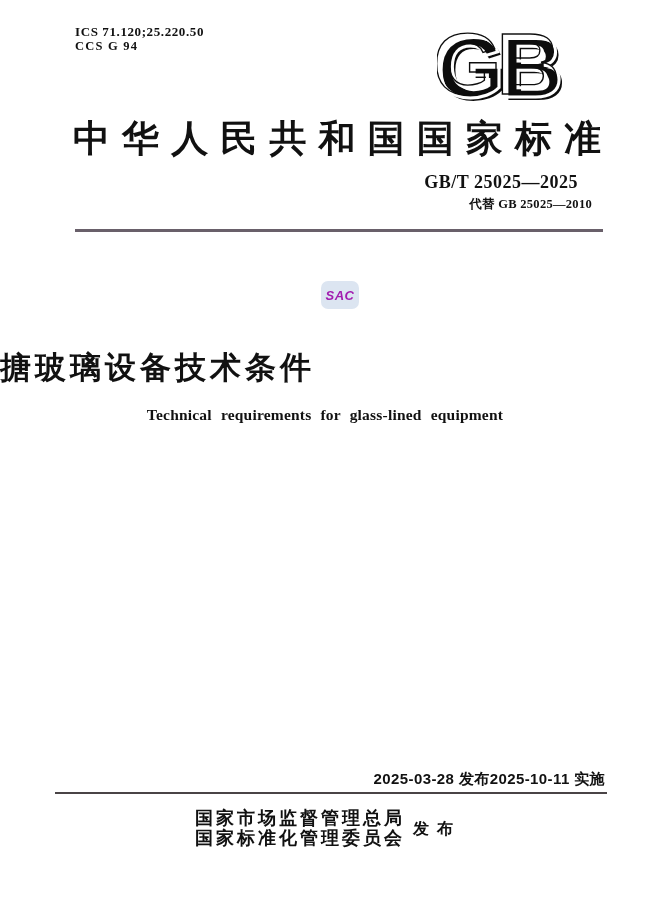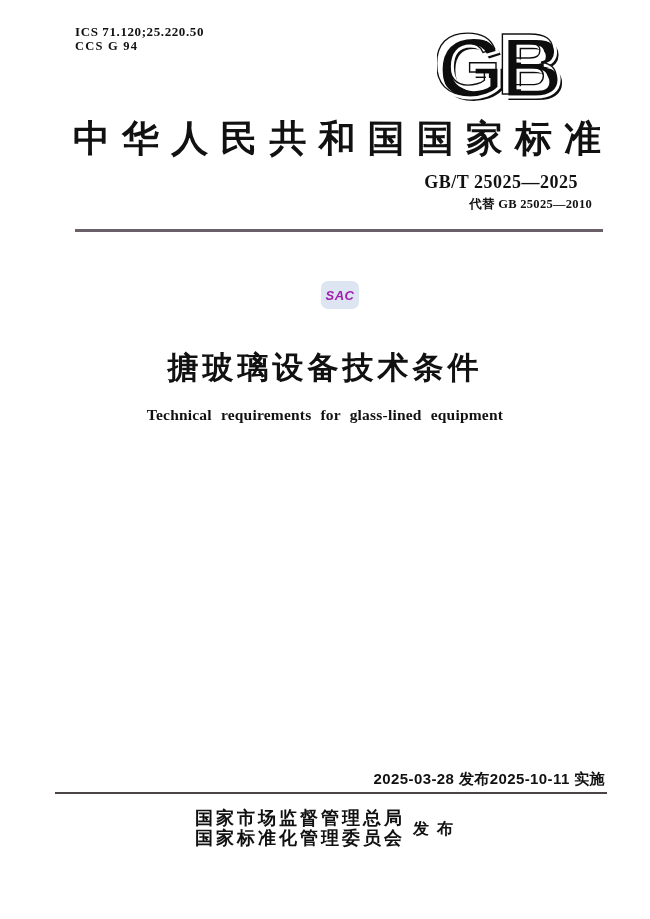--- a/index.html
+++ b/index.html
@@ -35,21 +35,21 @@
   .sac{
     position:absolute;left:321px;top:281px;width:38px;height:28px;
     background:#dce5f1;border-radius:7px;
     display:flex;align-items:center;justify-content:center;
     color:#a21caf;font-family:"Liberation Sans", sans-serif;
     font-weight:bold;font-style:italic;font-size:13px;letter-spacing:0.5px;
   }
   
   .title-zh{
     position:absolute;left:0;top:347px;width:650px;
-    text-align:center;font-family:"Liberation Sans", sans-serif;
+    font-family:"Liberation Sans", sans-serif;
     font-size:31px;font-weight:bold;letter-spacing:4px;
   }
   .title-en{
     position:absolute;left:0;top:406px;width:650px;
     text-align:center;font-size:15.5px;font-weight:bold;
     word-spacing:5px;letter-spacing:0.2px;
   }
   
   .dates{
     position:absolute;left:75px;top:770px;width:530px;

